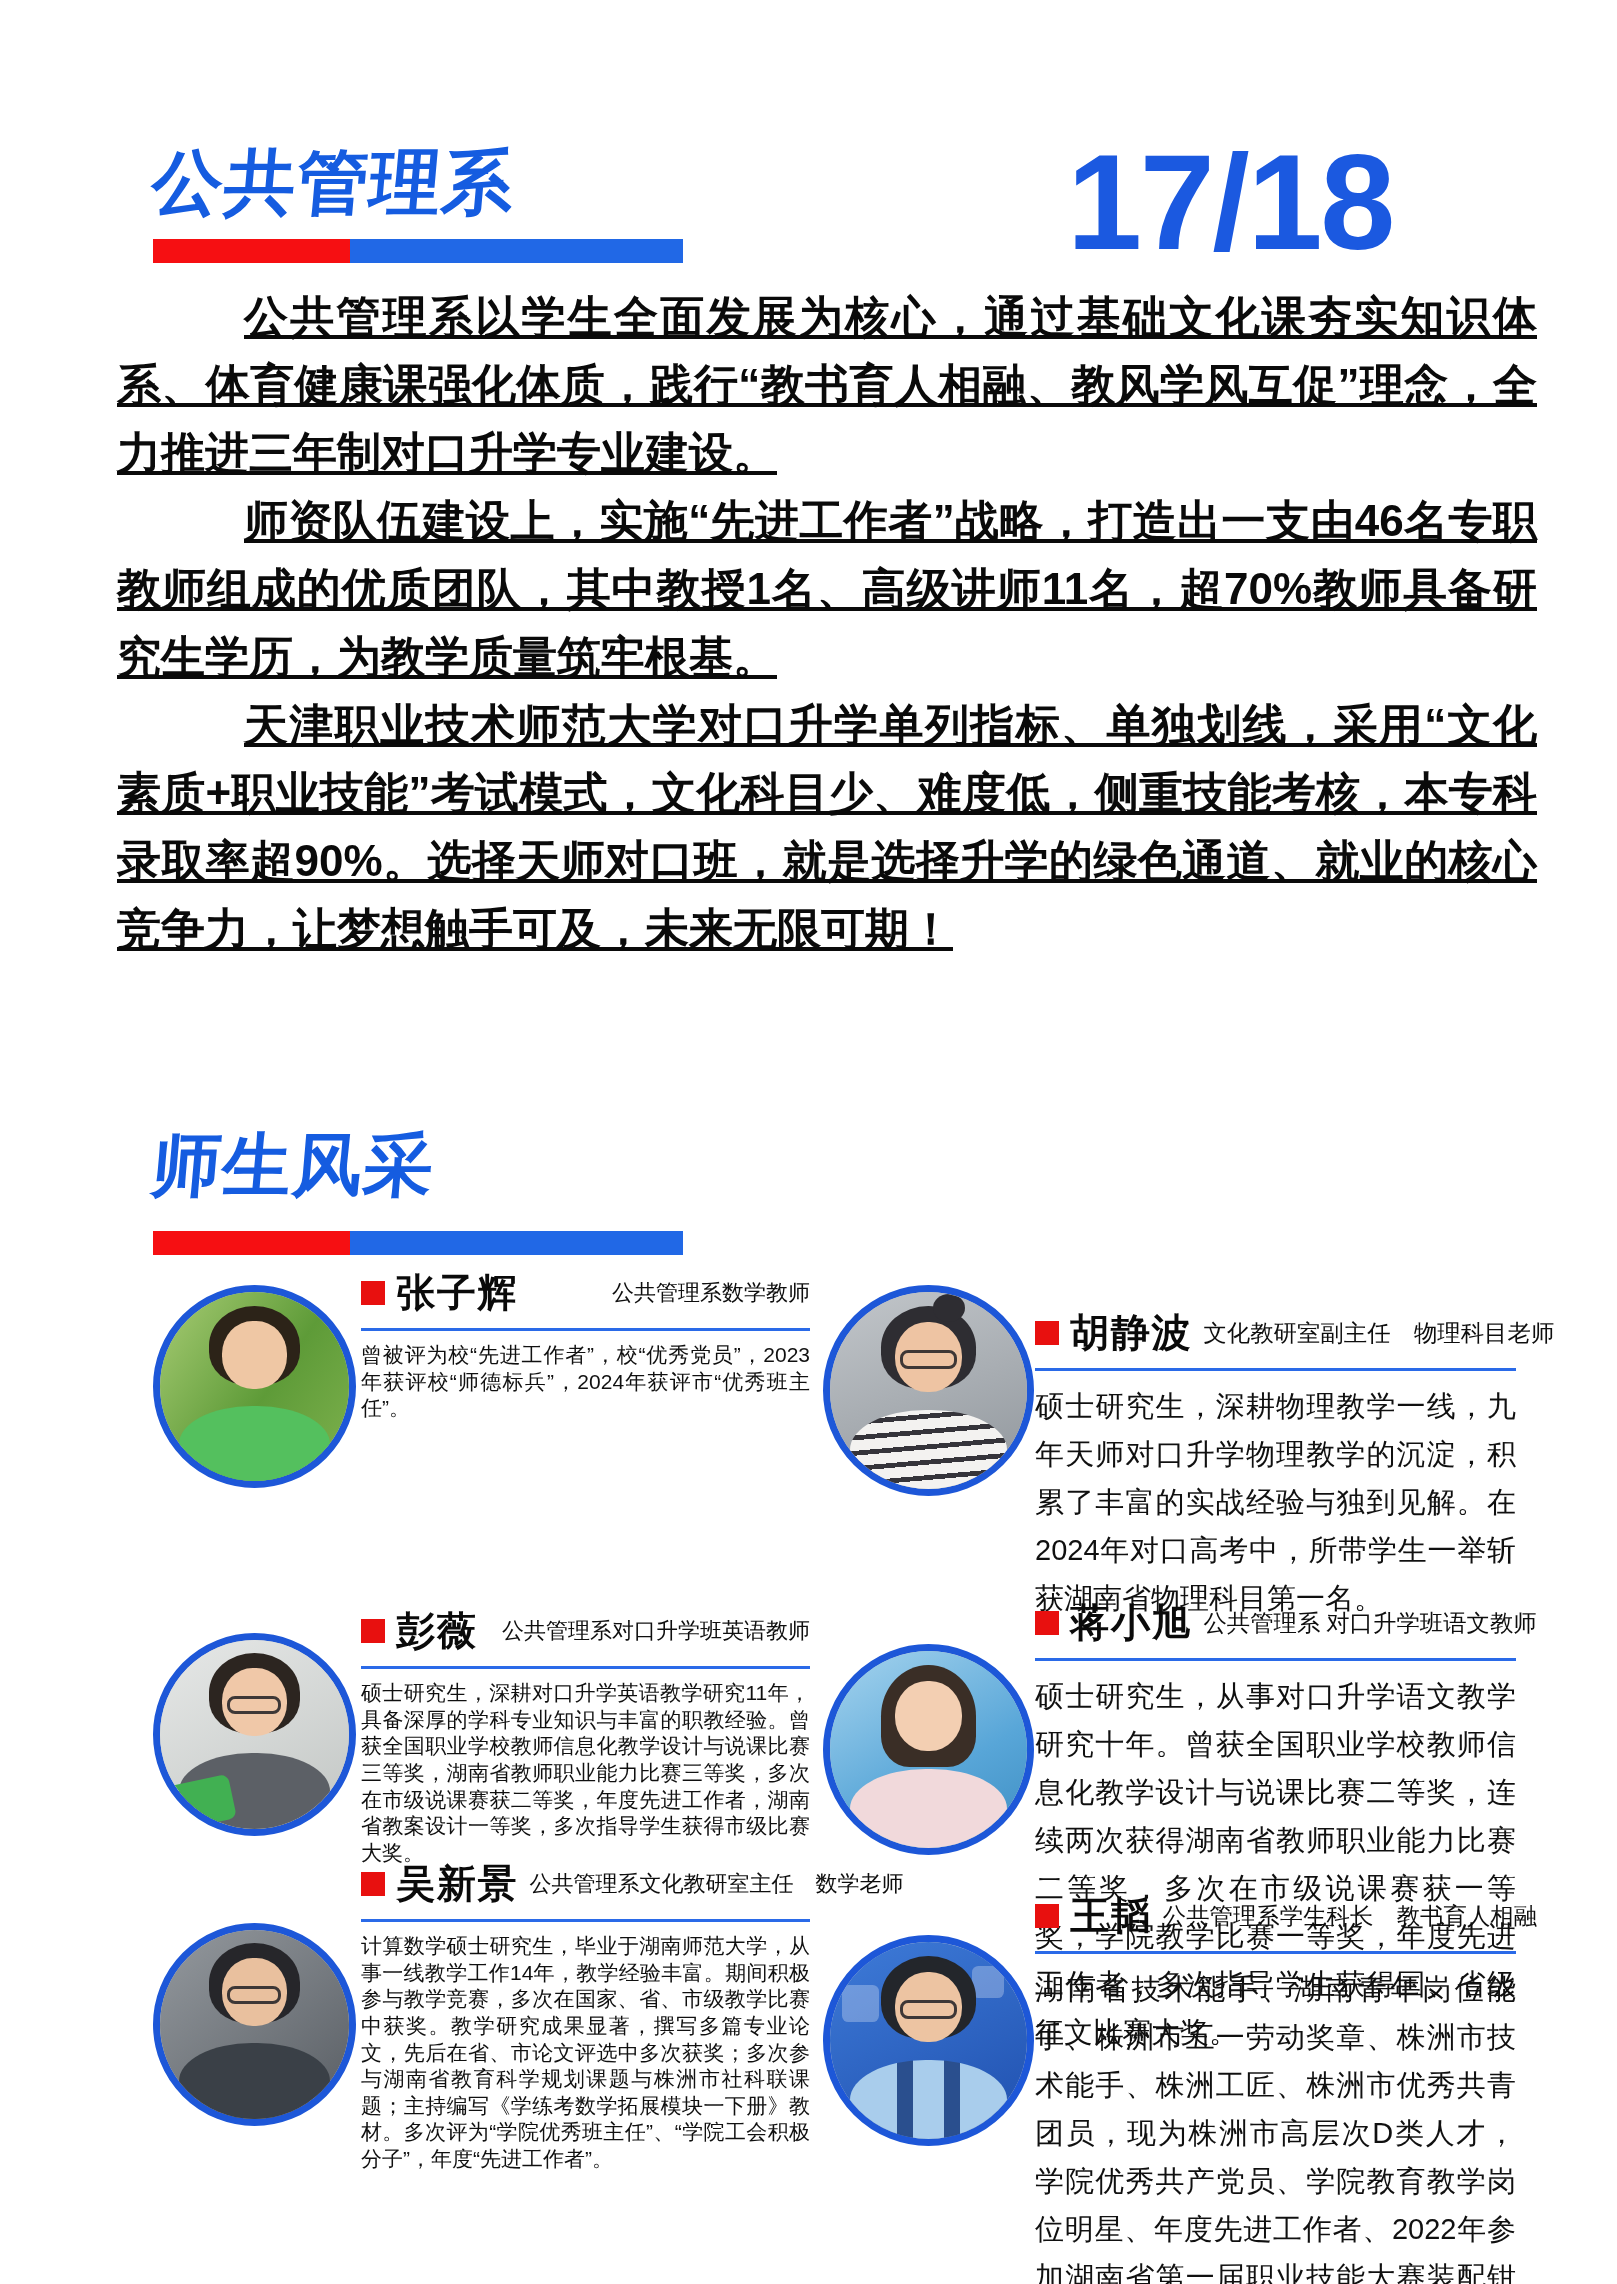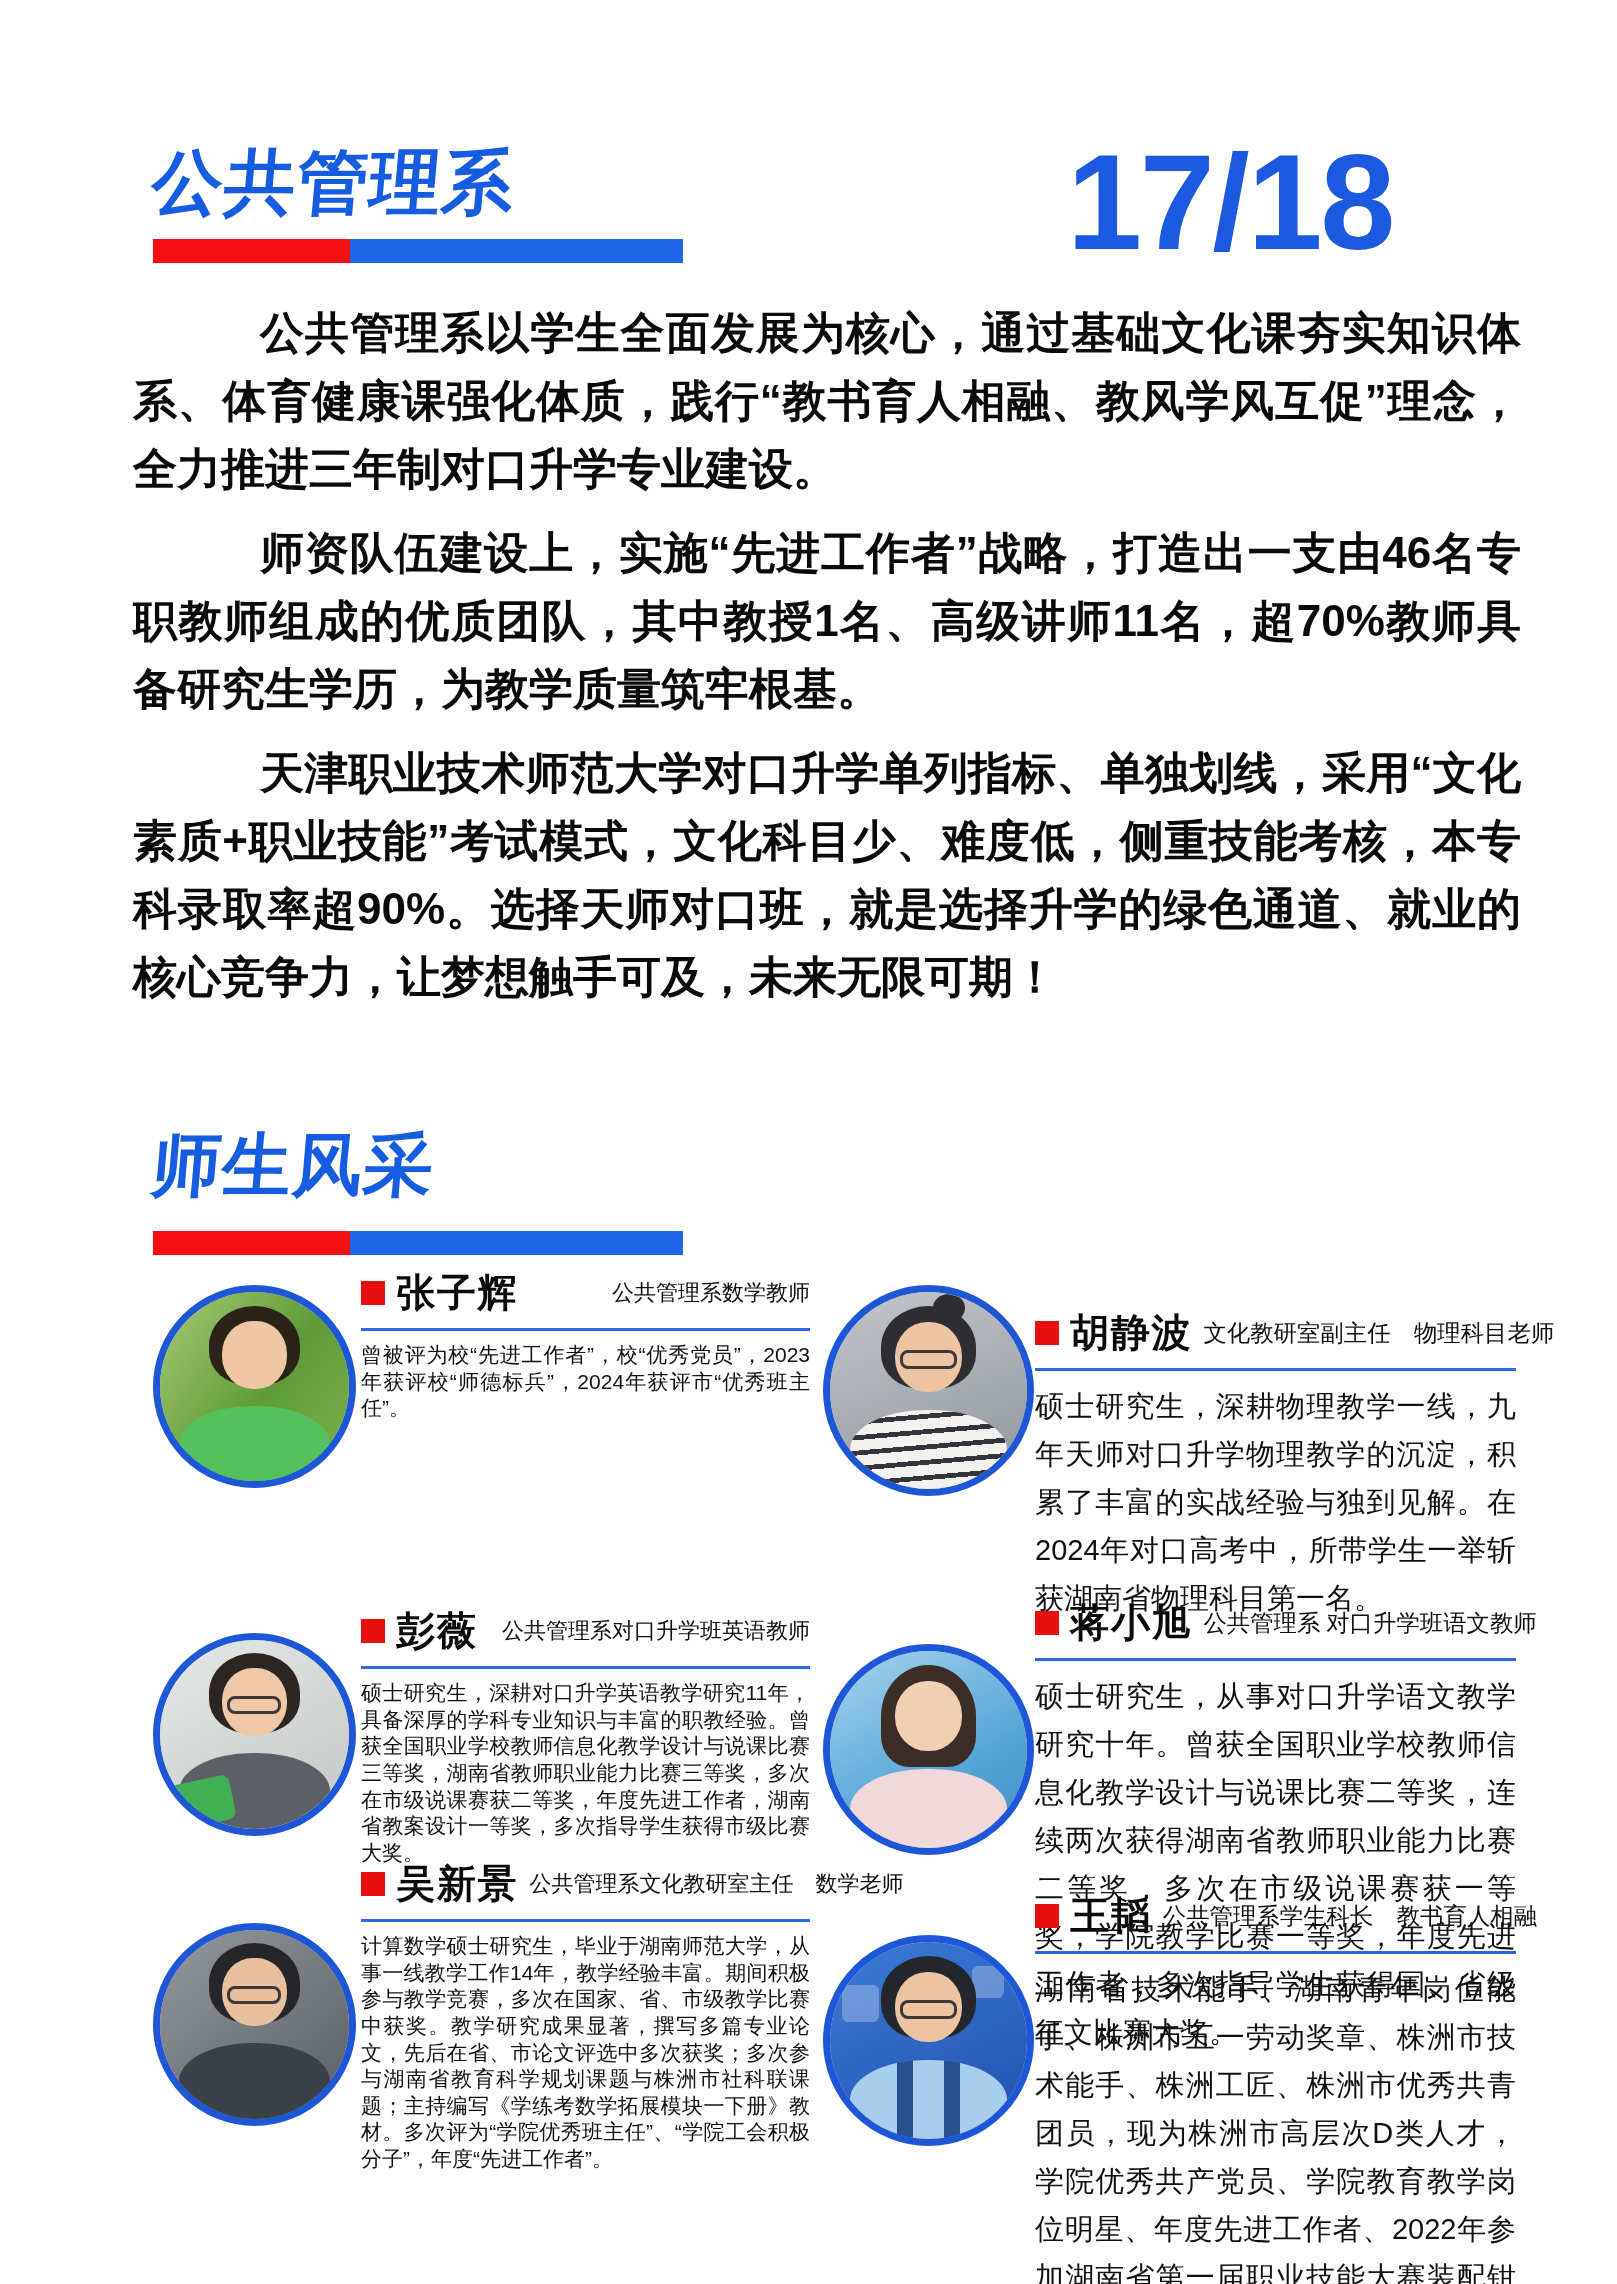--- a/index.html
+++ b/index.html
@@ -21,21 +21,21 @@
   .bar{position:absolute;height:24px;display:flex;}
   .bar-top{left:153px;top:239px;}
   .bar-section{left:153px;top:1231px;}
   .bar .bar-red{width:197px;height:100%;background:#f60f12;}
   .bar .bar-blue{width:333px;height:100%;background:#2168e6;}
   
   .intro{
     position:absolute;left:117px;top:283px;width:1420px;
     font-size:44px;line-height:68px;font-weight:600;text-align:justify;
   }
-  .intro p{margin:16px;text-indent:127px;}
+  .intro p{margin:0;text-indent:127px;text-decoration:underline;}
   
   .section-title{
     position:absolute;left:149px;top:1131px;margin:0;
     font-size:69px;line-height:1;font-weight:bold;color:#155ce0;
     transform:skewX(-5deg);transform-origin:left bottom;letter-spacing:1.6px;
   }
   
   .card{position:absolute;}
   .c1{left:361px;top:1266px;width:449px;}
   .c2{left:1035px;top:1306px;width:481px;}

